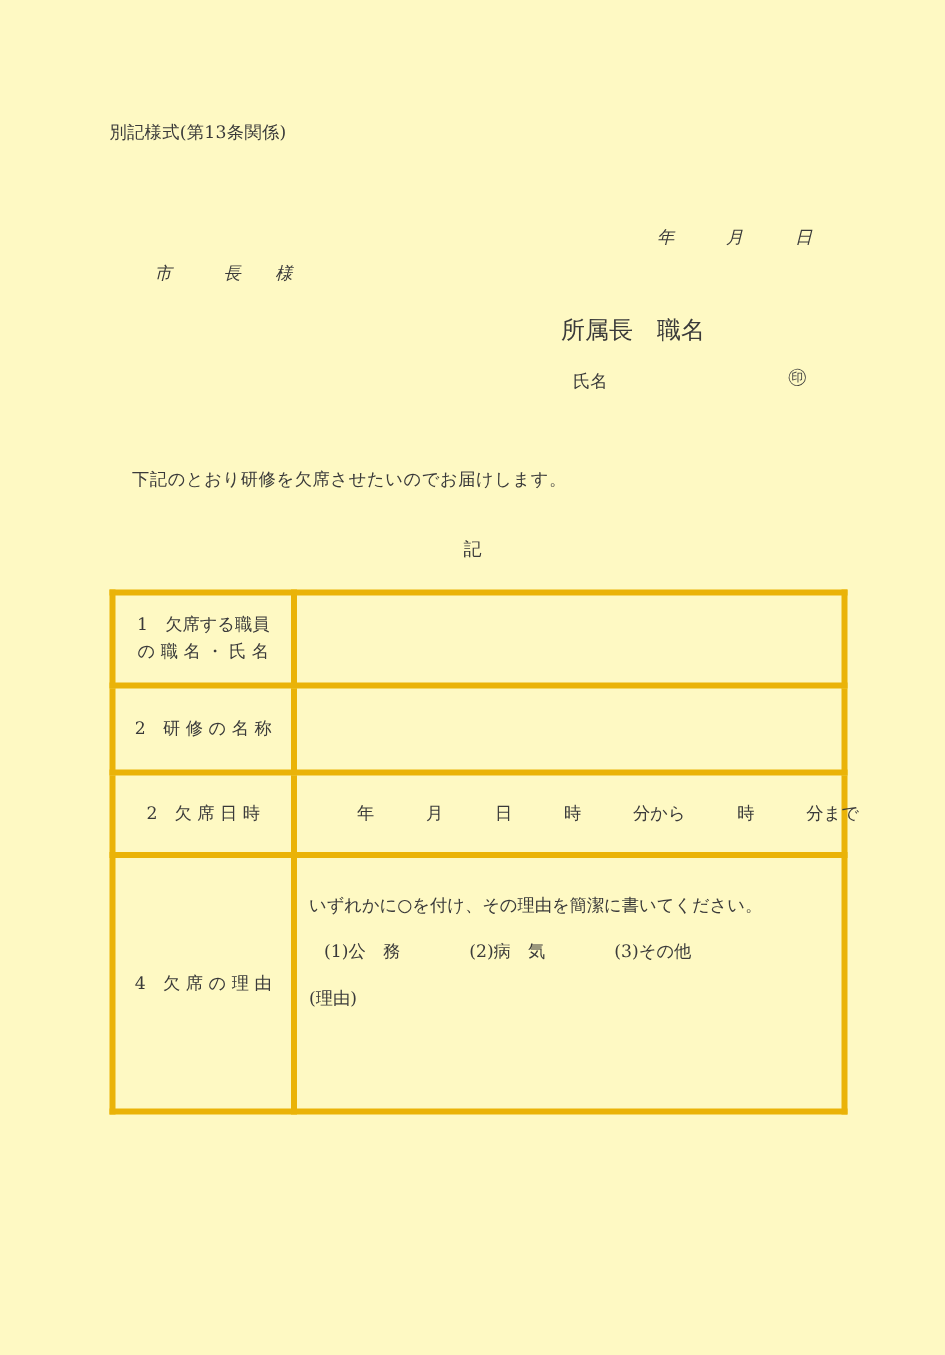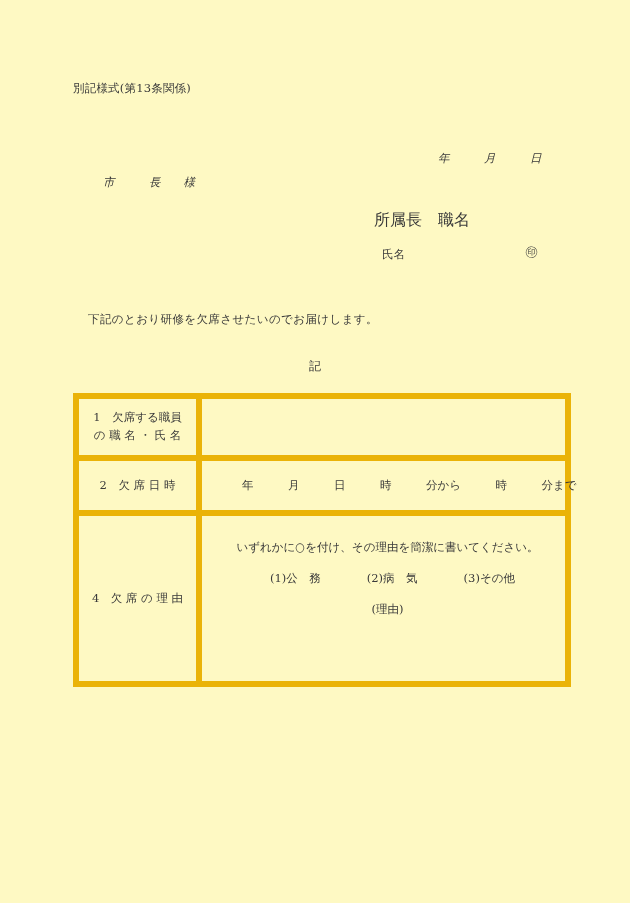--- a/index.html
+++ b/index.html
@@ -98,21 +98,21 @@
   
   .form-table {
     position: absolute;
     left: 73px;
     top: 393px;
     width: 480px;
     border-collapse: collapse;
     table-layout: fixed;
   }
   .form-table td {
-    border: 6px solid #eab308;
+    border: 4px solid #eab308;
     vertical-align: middle;
     font-size: 11.5px;
     padding: 0;
   }
   .label-cell {
     width: 117px;
     text-align: center;
     line-height: 1.55;
   }
   .label-cell .lbl-line { display: block; white-space: pre; }
@@ -131,21 +131,20 @@
     display: block;
     padding-left: 40px;
     white-space: pre;
     font-size: 11.5px;
   }
 
   .r4 .value-cell {
     vertical-align: top;
     padding-top: 24px;
     padding-left: 8px;
-    text-align: center;
   }
   .reason-block p {
     margin: 0 0 16px 0;
     white-space: pre;
     font-size: 11.5px;
     line-height: 1.3;
   }
   .reason-block p.choices { padding-left: 10px; }
   .reason-block p.reason-label { margin-bottom: 15px; }
 </style>
@@ -174,20 +173,26 @@
   <table class="form-table">
     <tbody>
       <tr class="r1">
         <td class="label-cell">
           <span class="lbl-line">1　欠席する職員</span>
           <span class="lbl-line">の 職 名 ・ 氏 名</span>
         </td>
         <td class="value-cell"></td>
       </tr>
 
+      <tr class="r2">
+        <td class="label-cell">
+          <span class="lbl-line">2　研 修 の 名 称</span>
+        </td>
+        <td class="value-cell"></td>
+      </tr>
 
       <tr class="r3">
         <td class="label-cell">
           <span class="lbl-line">2　欠 席 日 時</span>
         </td>
         <td class="value-cell">
           <span class="datetime-line">年　　　月　　　日　　　時　　　分から　　　時　　　分まで</span>
         </td>
       </tr>
 

